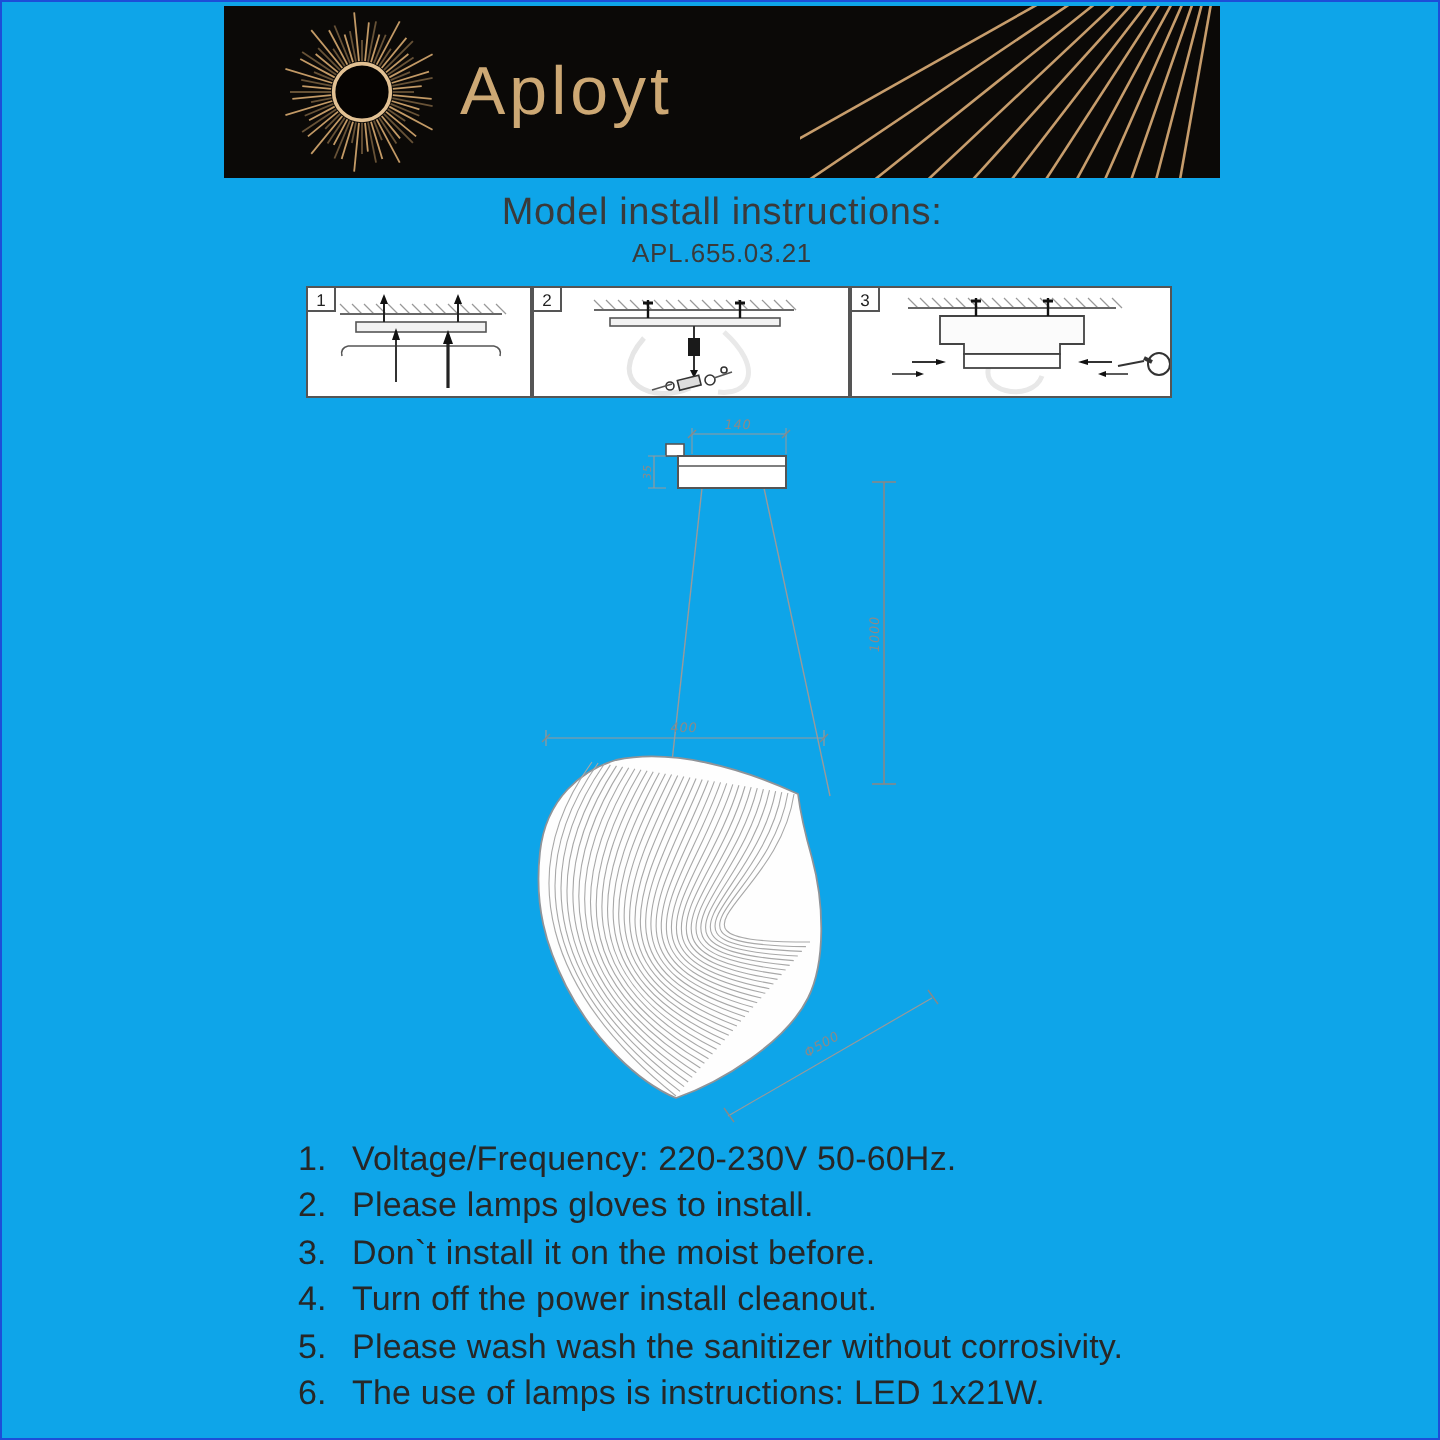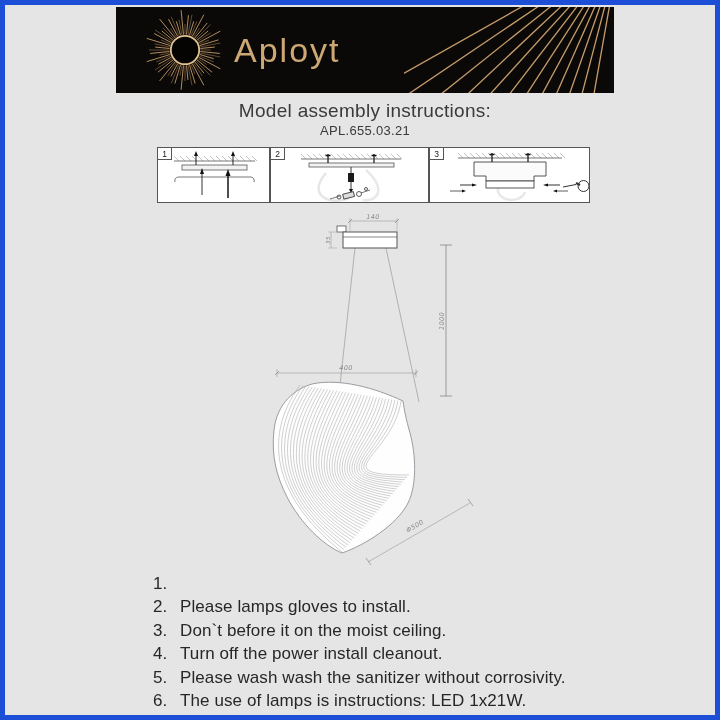--- a/index.html
+++ b/index.html
@@ -1,17 +1,17 @@
 <!DOCTYPE html>
 <html><head>
 <meta charset="utf-8">
 <style>
   html,body{margin:0;padding:0;}
   body{width:720px;height:720px;background:#ffffff;font-family:"Liberation Sans",sans-serif;position:relative;}
-  .page{position:absolute;inset:0;background:#e5e5e5;border:5px solid #1d4ed8;box-sizing:border-box;overflow:hidden;}
+  .page{position:absolute;inset:0;background:#0ea5e9;border:1px solid #1d4ed8;box-sizing:border-box;overflow:hidden;}
 
   
   .banner{position:absolute;left:111px;top:2px;width:498px;height:86px;background:#0b0907;overflow:hidden;}
   .banner svg{position:absolute;top:0;}
   #logo-svg{left:14px;}
   #fan-svg{right:0;}
   .brand{position:absolute;left:118px;top:0;height:86px;display:flex;align-items:center;
          color:#cda874;font-size:34px;font-weight:300;letter-spacing:2px;}
 
   
@@ -126,21 +126,21 @@
           <line x1="215" y1="-55" x2="-6.667794476586721" y2="189.46551677462756" stroke="#c79d6c" stroke-width="1.3"></line>
           <line x1="215" y1="-55" x2="-25.55964704906586" y2="170.9005449564672" stroke="#c79d6c" stroke-width="1.3"></line>
           <line x1="215" y1="-55" x2="-42.90175589821024" y2="150.8802669140974" stroke="#c79d6c" stroke-width="1.3"></line>
           <line x1="215" y1="-55" x2="-58.58239894316375" y2="129.53365814534646" stroke="#c79d6c" stroke-width="1.3"></line>
           <line x1="215" y1="-55" x2="-72.5005576696625" y2="106.99823869299652" stroke="#c79d6c" stroke-width="1.3"></line>
         </g>
     </svg>
   </div>
 
   <div class="title-wrap">
-    <div class="title-line">Model assembly instructions:</div>
+    <div class="title-line">Model install instructions:</div>
     <div class="model-line">APL.655.03.21</div>
   </div>
 
   <div class="panel panel-1">
     <div class="num">1</div>
     <svg width="111" height="54" viewBox="0 0 111 54">
       <g id="p1h">
           <line x1="16" y1="8" x2="21" y2="13" stroke="#999" stroke-width="0.6"></line>
           <line x1="22" y1="8" x2="27" y2="13" stroke="#999" stroke-width="0.6"></line>
           <line x1="28" y1="8" x2="33" y2="13" stroke="#999" stroke-width="0.6"></line>
@@ -336,28 +336,29 @@
 
     <line x1="363" y1="557" x2="465" y2="498" stroke="#999" stroke-width="0.6"></line>
     <line x1="361" y1="553" x2="366" y2="560" stroke="#888" stroke-width="0.7"></line>
     <line x1="463" y1="494" x2="468" y2="501" stroke="#888" stroke-width="0.7"></line>
     <text transform="translate(411,523) rotate(-30.5)" text-anchor="middle" class="dim">Φ500</text>
   </svg>
 
   <div class="instructions">
     <div class="row">
       <span class="n">1.</span>
+      <span>Voltage/Frequency: 220-230V 50-60Hz.</span>
     </div>
     <div class="row">
       <span class="n">2.</span>
       <span>Please lamps gloves to install.</span>
     </div>
     <div class="row">
       <span class="n">3.</span>
-      <span>Don`t before it on the moist ceiling.</span>
+      <span>Don`t install it on the moist before.</span>
     </div>
     <div class="row">
       <span class="n">4.</span>
       <span>Turn off the power install cleanout.</span>
     </div>
     <div class="row">
       <span class="n">5.</span>
       <span>Please wash wash the sanitizer without corrosivity.</span>
     </div>
     <div class="row">

